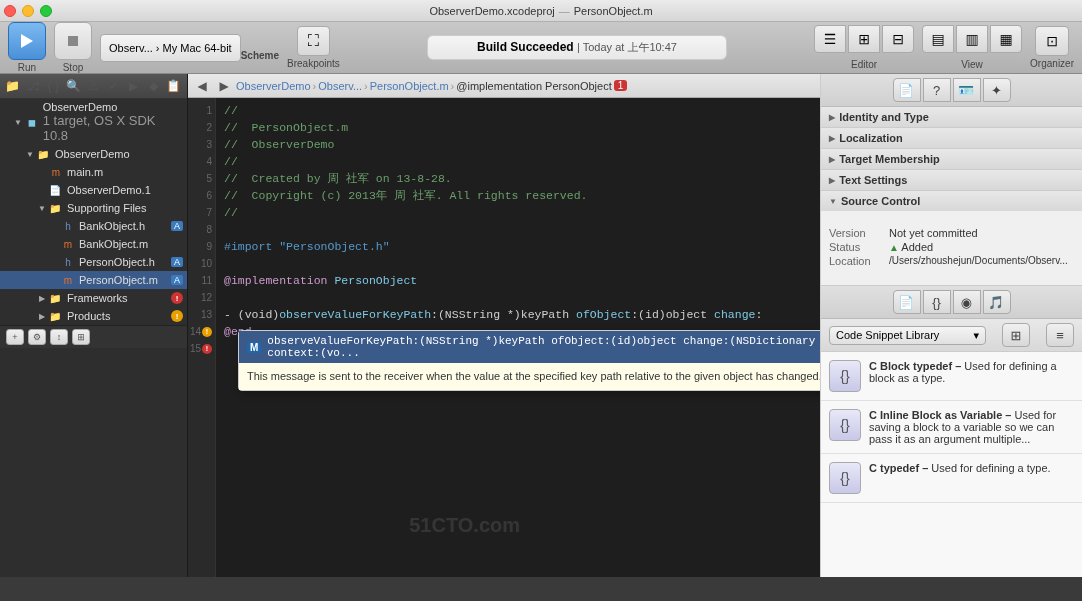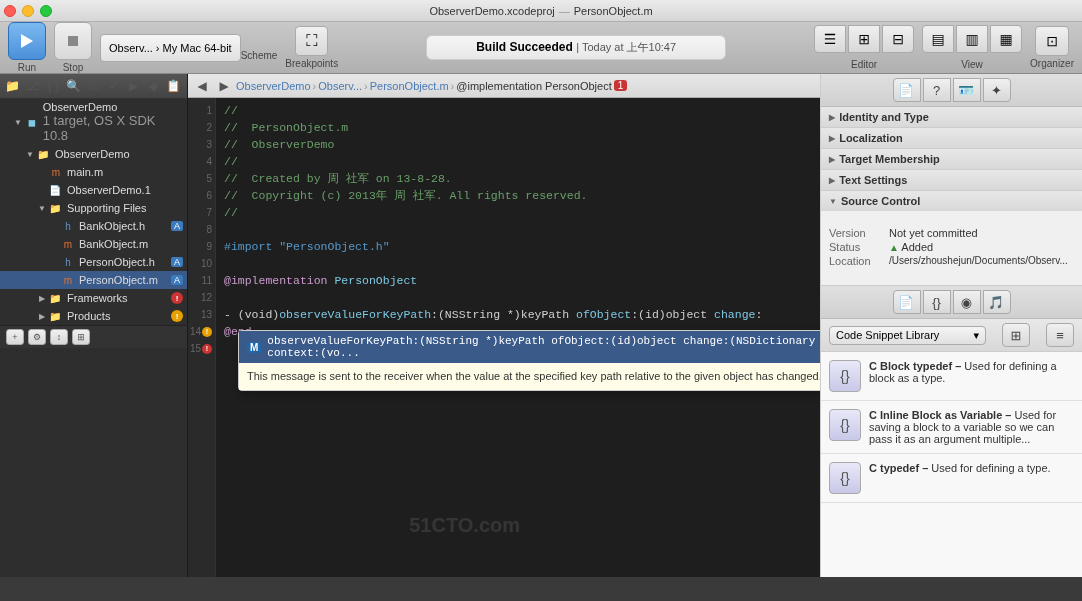--- a/index.html
+++ b/index.html
@@ -374,21 +374,21 @@
   <div style="display:flex;flex-direction:column;align-items:center;">
     <div class="toolbar-stop">
       <div class="stop-square"></div>
     </div>
     <div class="toolbar-label">Stop</div>
   </div>
   <div style="display:flex;flex-direction:row;align-items:center;">
     <div class="scheme-selector">
       <span>Observ... › My Mac 64-bit</span>
     </div>
-    <div class="toolbar-label" style="color:#444;font-size:10px;margin-top:16px;">Scheme</div>
+    <div class="toolbar-label" style="color:#444;font-size:10px;margin-top:16px;font-weight:bold;">Scheme</div>
   </div>
   <div style="display:flex;flex-direction:column;align-items:center;">
     <div class="toolbar-btn" style="height:30px;display:flex;align-items:center;justify-content:center;">
       <span style="font-size:16px;">⛶</span>
     </div>
     <div class="toolbar-label">Breakpoints</div>
   </div>
 
   <div class="build-status">
     <div class="build-succeeded">

